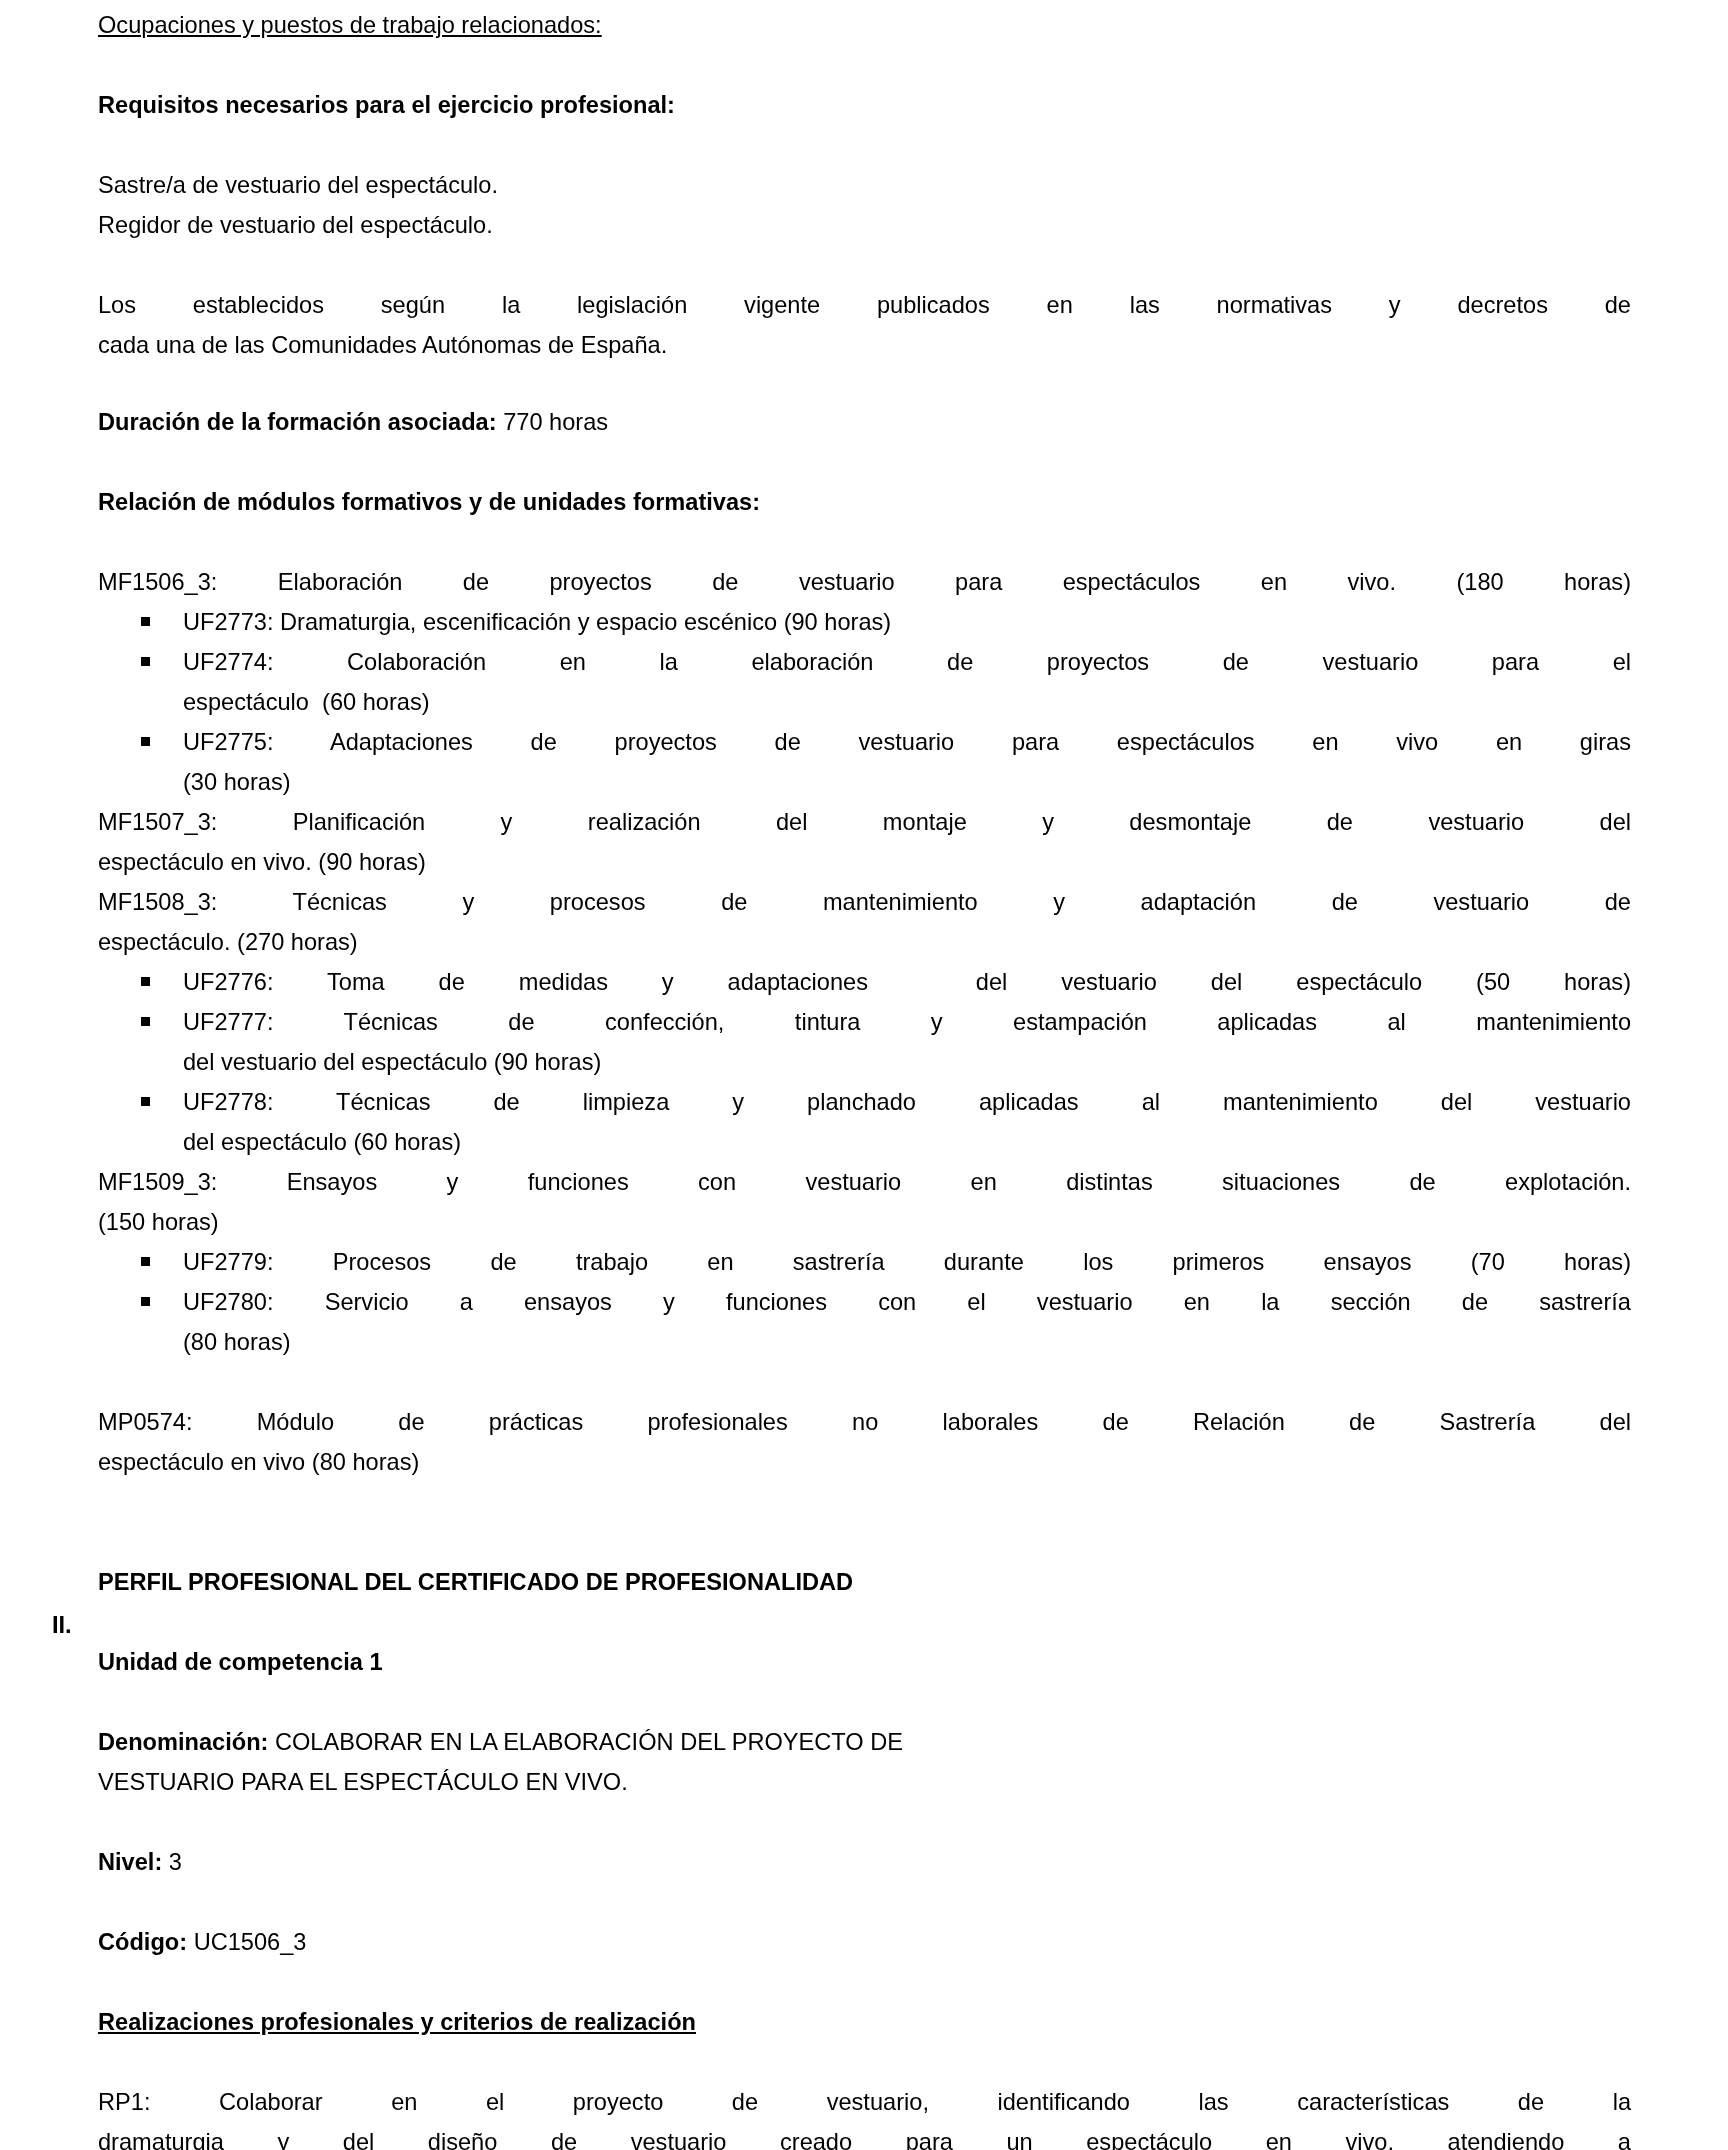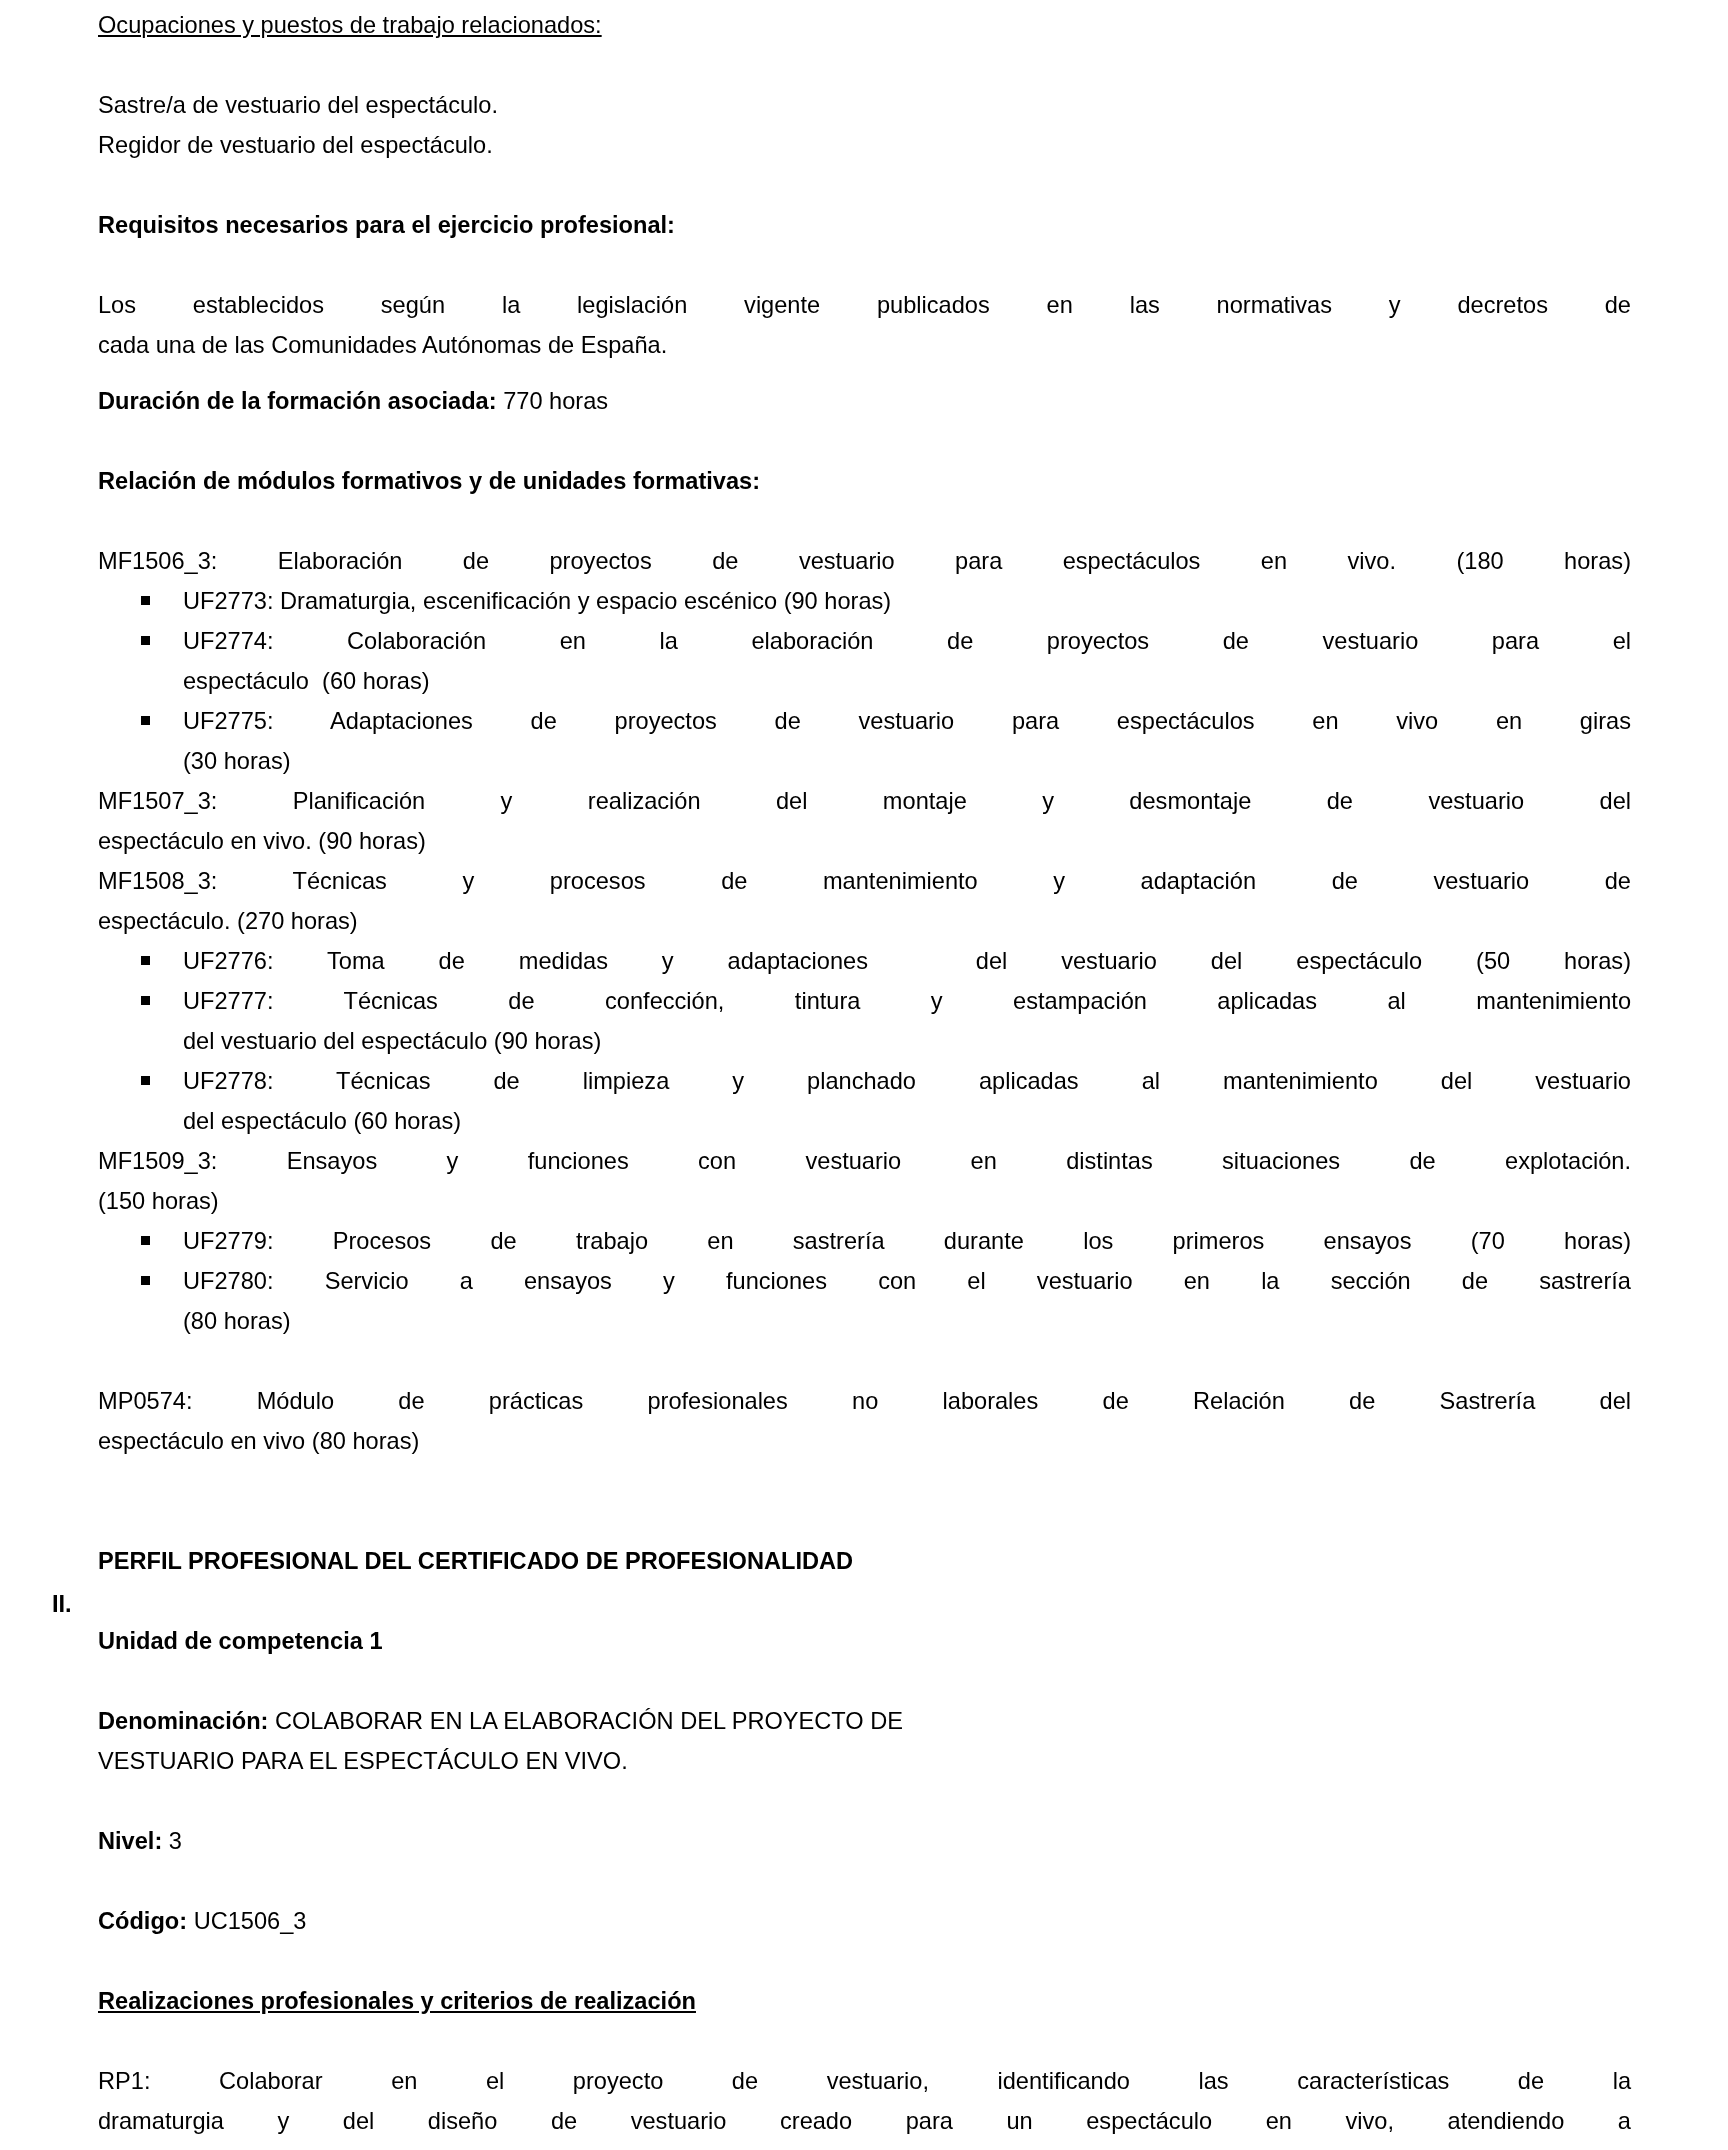--- a/index.html
+++ b/index.html
@@ -48,28 +48,28 @@
   }
   b { font-weight: 700; }
 </style>
 </head>
 <body>
 
 <div id="doc">
     <div class="block heading underline" style="margin-bottom: 40px;">
       <div class="line">Ocupaciones y puestos de trabajo relacionados:</div>
     </div>
+    <div class="block heading bold" style="margin-bottom: 40px;">
+      <div class="line">Requisitos necesarios para el ejercicio profesional:</div>
+    </div>
     <div class="block para" style="margin-bottom: 40px;">
       <div class="line">Sastre/a de vestuario del espectáculo.</div>
       <div class="line">Regidor de vestuario del espectáculo.</div>
     </div>
-    <div class="block heading bold" style="margin-bottom: 40px;">
-      <div class="line">Requisitos necesarios para el ejercicio profesional:</div>
-    </div>
-    <div class="block para" style="margin-bottom: 16px;">
+    <div class="block para" style="margin-bottom: 37px;">
       <div class="line fill">Los establecidos según la legislación vigente publicados en las normativas y decretos de</div>
       <div class="line">cada una de las Comunidades Autónomas de España.</div>
     </div>
     <div class="block para" style="margin-bottom: 40px;">
       <div class="line"><b>Duración de la formación asociada:</b><span> 770 horas</span></div>
     </div>
     <div class="block heading bold" style="margin-bottom: 40px;">
       <div class="line">Relación de módulos formativos y de unidades formativas:</div>
     </div>
     <div class="block para">

